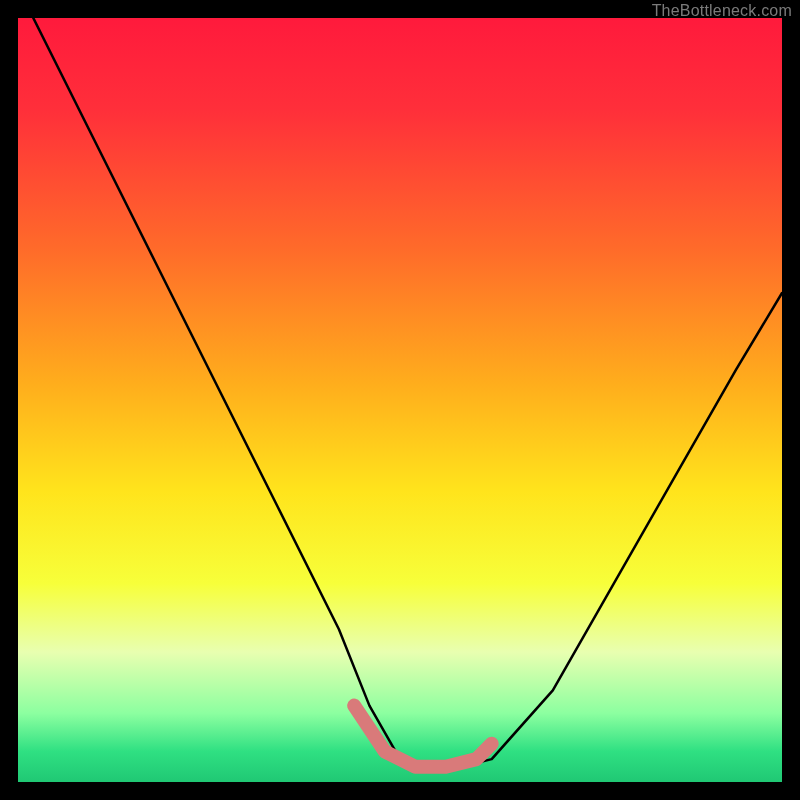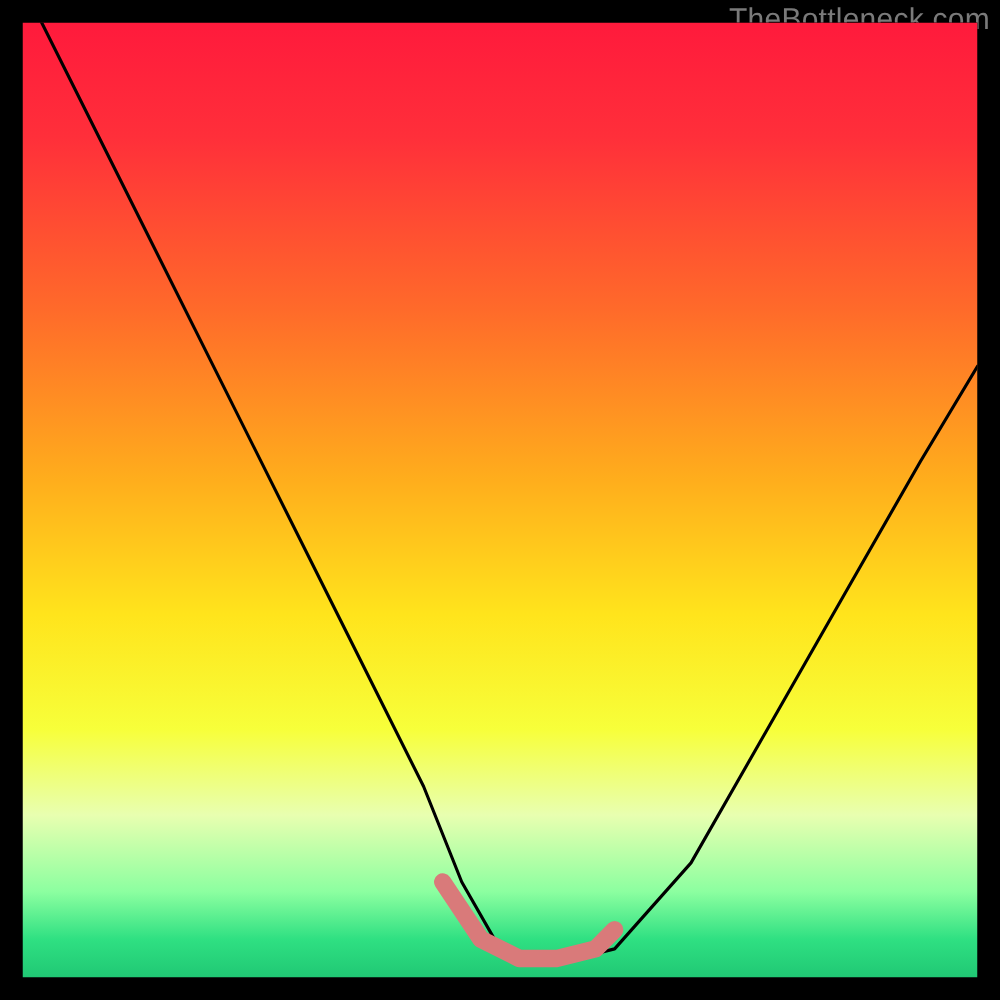--- a/index.html
+++ b/index.html
@@ -17,21 +17,21 @@
     top: 18px;
     width: 764px;
     height: 764px;
     background: #000;
   }
   .attribution {
     position: absolute;
     top: 2px;
     right: 8px;
     color: #7a7a7a;
-    font-size: 24px;
+    font-size: 16px;
     letter-spacing: 0.2px;
     font-weight: 500;
   }
   svg {
     display: block;
   }
 </style>
 </head>
 <body>
 

